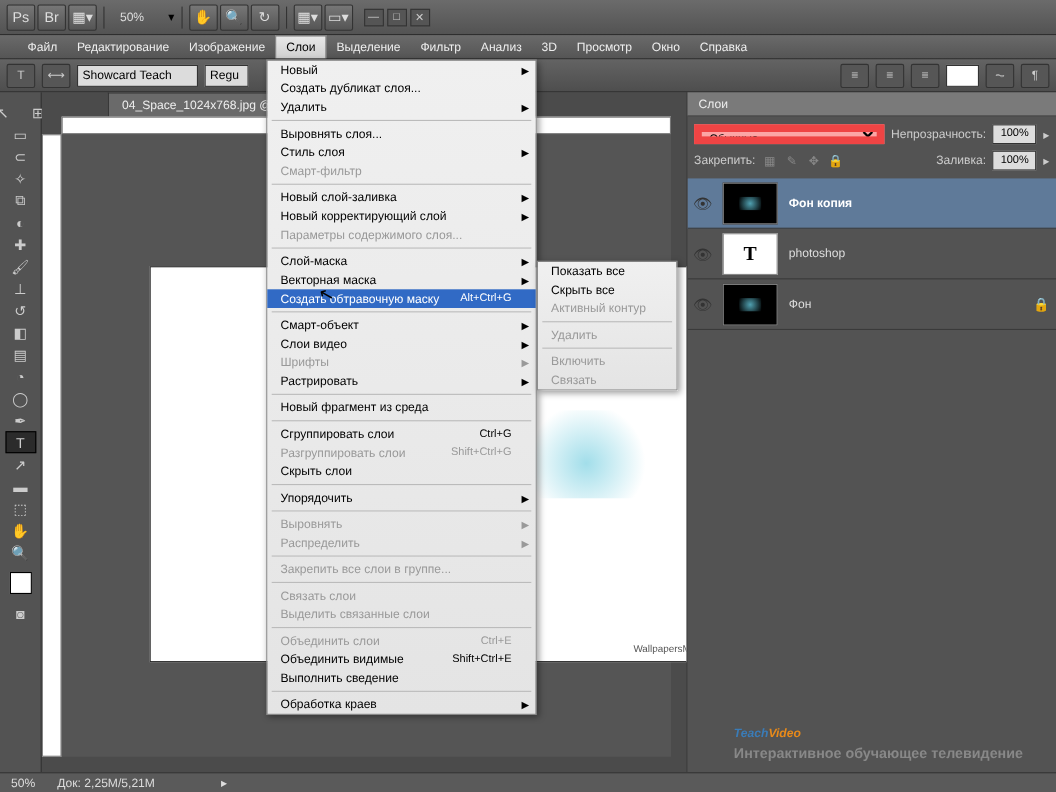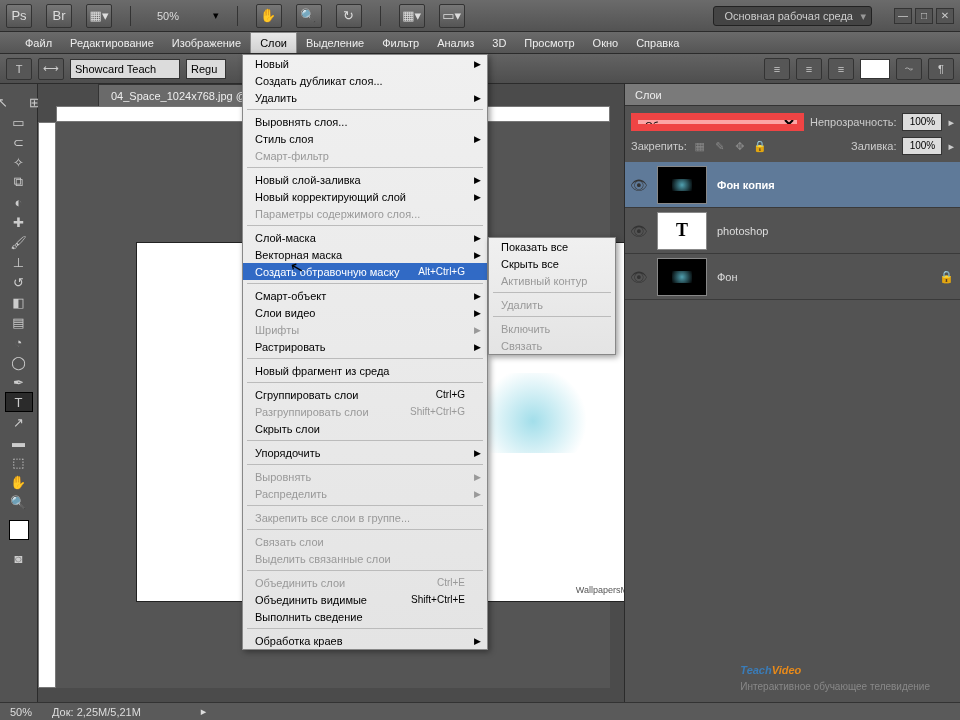--- a/index.html
+++ b/index.html
@@ -1,17 +1,17 @@
 <!DOCTYPE html>
 <html><head>
 <meta charset="utf-8">
 <style>
 *{box-sizing:border-box;margin:0;padding:0;font-family:Tahoma,Arial,sans-serif;font-size:11px;user-select:none}
 body{width:960px;height:720px;background:#535353;overflow:hidden;position:relative}
-.top-toolbar{height:32px;background:linear-gradient(#6b6b6b,#535353);display:flex;align-items:center;padding:0 6px;gap:14px;border-bottom:1px solid #2b2b2b}
+.top-toolbar{height:32px;background:linear-gradient(#6b6b6b,#535353);display:flex;align-items:center;padding:0 6px;gap:2px;border-bottom:1px solid #2b2b2b}
 .tb-btn{width:26px;height:24px;background:linear-gradient(#777,#555);border:1px solid #333;border-radius:2px;display:flex;align-items:center;justify-content:center;color:#ddd;font-size:13px}
 .tb-sep{width:1px;height:20px;background:#333;margin:0 4px}
 .zoom-display{color:#ddd;padding:0 8px;min-width:50px}
 .workspace-label{margin-left:auto;background:#444;border:1px solid #222;border-radius:3px;padding:3px 18px 3px 10px;color:#ccc;position:relative}
 .workspace-label:after{content:"▾";position:absolute;right:5px;color:#999}
 .win-btns{display:flex;gap:3px;margin-left:8px}
 .win-btn{width:18px;height:16px;background:#555;border:1px solid #333;color:#ccc;display:flex;align-items:center;justify-content:center;font-size:10px}
 .menubar{height:22px;background:linear-gradient(#6a6a6a,#555);display:flex;align-items:stretch;padding:0 16px;border-bottom:1px solid #2b2b2b}
 .menu-item{padding:0 9px;color:#eee;display:flex;align-items:center;cursor:default}
 .menu-item.active{background:linear-gradient(#e8e8e8,#d0d0d0);color:#000;border:1px solid #888;border-bottom:none}
@@ -58,40 +58,39 @@
 .dd-item.disabled{color:#999}
 .dd-item.highlight{background:#316ac5;color:#fff}
 .dd-item .arrow{position:absolute;right:6px;font-size:9px}
 .dd-item .shortcut{position:absolute;right:22px;font-size:10px}
 .dd-sep{height:1px;background:#bbb;margin:3px 4px}
 .dd-sub{top:237px;left:488px;width:128px}
 .cursor{position:absolute;top:258px;left:290px;z-index:200;font-size:16px;color:#000;pointer-events:none;transform:rotate(-15deg)}
 .teachvideo{position:absolute;bottom:28px;right:30px;z-index:50;font-size:26px;font-weight:bold;font-style:italic}
 .teachvideo .t1{color:#3a7cb8}
 .teachvideo .t2{color:#e88a1a}
-.teachvideo .sub{font-size:10px;color:#888;font-weight:normal;font-style:normal;display:block;text-align:center}
+.teachvideo .sub{font-size:13px;color:#888;font-weight:bold;font-style:normal;display:block;text-align:center}
 .mini-icon{width:14px;height:14px;display:flex;align-items:center;justify-content:center}
 </style>
 </head>
 <body>
 
 <div class="top-toolbar">
   <div class="tb-btn">Ps</div>
   <div class="tb-btn">Br</div>
   <div class="tb-btn">▦▾</div>
   <div class="tb-sep"></div>
   <span class="zoom-display">50%</span>▾
   <div class="tb-sep"></div>
   <div class="tb-btn">✋</div>
   <div class="tb-btn">🔍</div>
   <div class="tb-btn">↻</div>
   <div class="tb-sep"></div>
   <div class="tb-btn">▦▾</div>
   <div class="tb-btn">▭▾</div>
-  <div class="workspace-label">Основная рабочая среда</div>
   <div class="win-btns">
     <div class="win-btn">—</div>
     <div class="win-btn">□</div>
     <div class="win-btn">✕</div>
   </div>
 </div>
 
 <div class="menubar">
   <div class="menu-item">Файл</div>
   <div class="menu-item">Редактирование</div>

